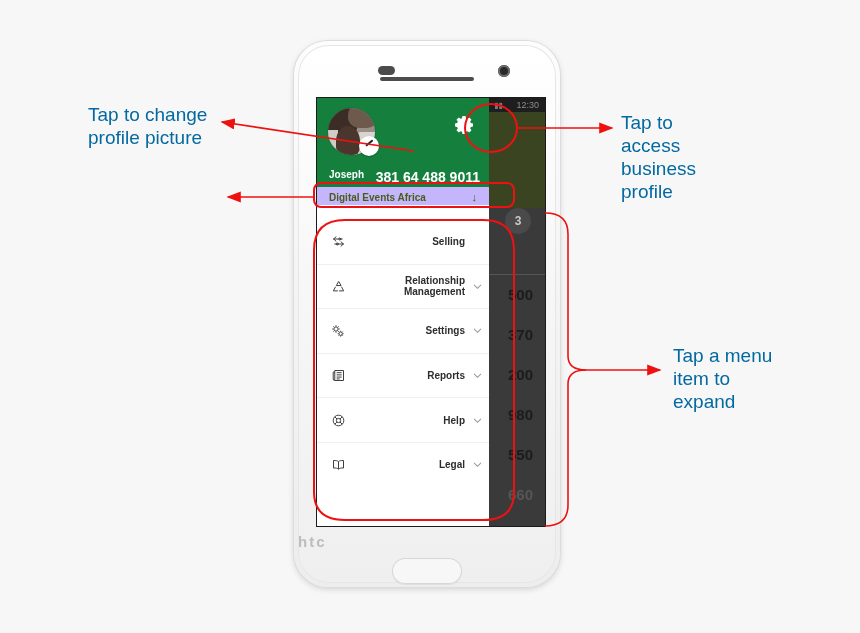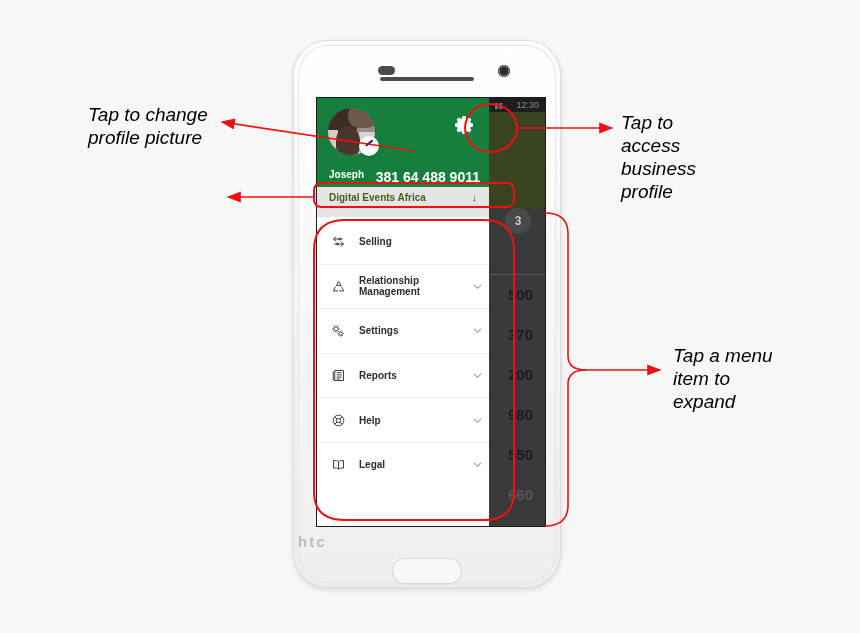--- a/index.html
+++ b/index.html
@@ -8,26 +8,25 @@
     background:#f7f7f7;
     font-family:"Liberation Sans", sans-serif;
     overflow:hidden;
     position:relative;
   }
   .stage{position:absolute;inset:0;}
 
   
   .annot{
     position:absolute;
-    color:#000000;
+    color:#0369a1;
     font-size:19px;
     line-height:23px;
     font-family:"Liberation Sans", sans-serif;
     white-space:pre-line;
-    font-style:italic;
   }
   #annot-profile{left:88px;top:103px;}
   #annot-shop{left:128px;top:170px;}
   #annot-business{left:621px;top:111px;}
   #annot-menu{left:673px;top:344px;}
 
   .svg-layer{position:absolute;left:0;top:0;width:860px;height:633px;pointer-events:none;}
 
   
   .phone{
@@ -137,30 +136,30 @@
     position:absolute;left:6px;top:6px;width:9px;height:2.4px;background:#222;
     transform:rotate(-40deg);border-radius:1px;
   }
   .user-name{
     position:absolute;left:12px;top:71px;color:#ffffff;font-size:10px;font-weight:bold;
   }
   .user-phone{
     position:absolute;right:9px;top:71px;color:#ffffff;font-size:14px;font-weight:bold;
   }
   .shop-row{
-    position:relative;height:30px;background:#e5e5e5;
+    position:relative;height:18px;background:#c4b5fd;
   }
   .shop-name{
     position:absolute;left:12px;top:5px;color:#4a5d18;font-size:10px;font-weight:bold;
   }
   .shop-caret{
     position:absolute;right:12px;top:4px;color:#4a5d18;font-size:11px;font-weight:bold;
   }
 
-  .menu{position:absolute;left:0;top:122px;right:0;bottom:0;background:#fff;}
+  .menu{position:absolute;left:0;top:122px;right:0;bottom:0;background:#fff;text-align:right;}
   .menu-item{
     position:relative;height:43.6px;display:flex;align-items:center;
     border-bottom:1px solid #efefef;
   }
   .menu-item:last-child{border-bottom:none;}
   .menu-icon{
     width:42px;min-width:42px;display:flex;align-items:center;justify-content:center;
     color:#3f3f3f;
   }
   .menu-label{

